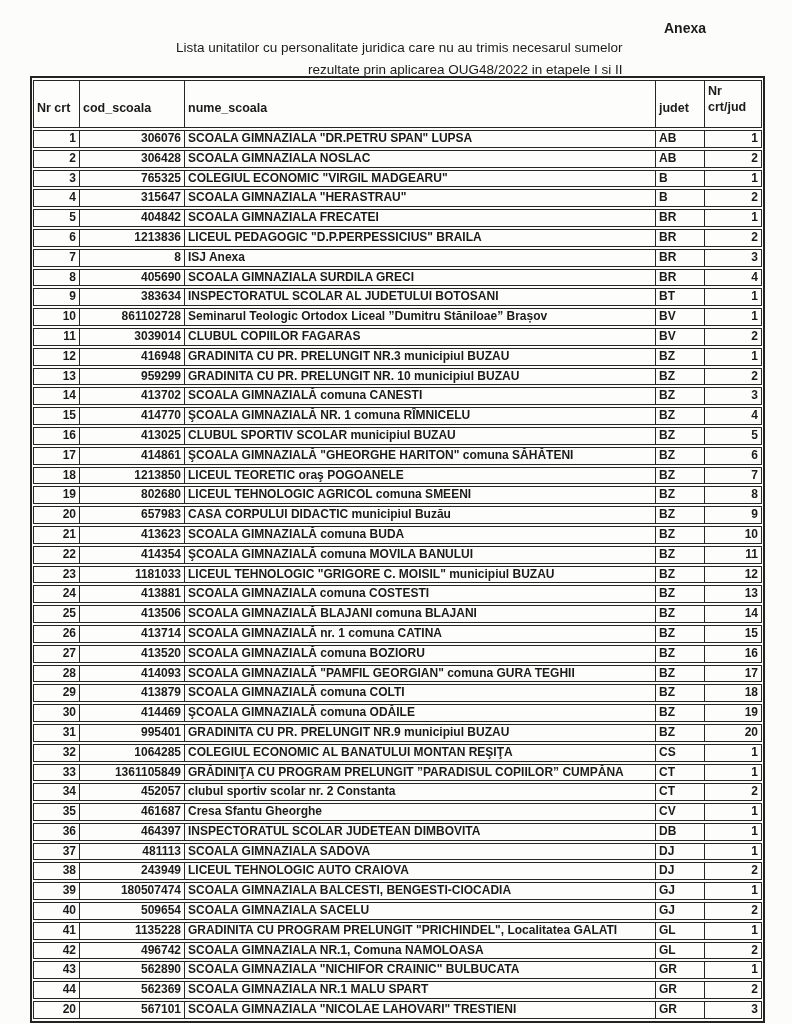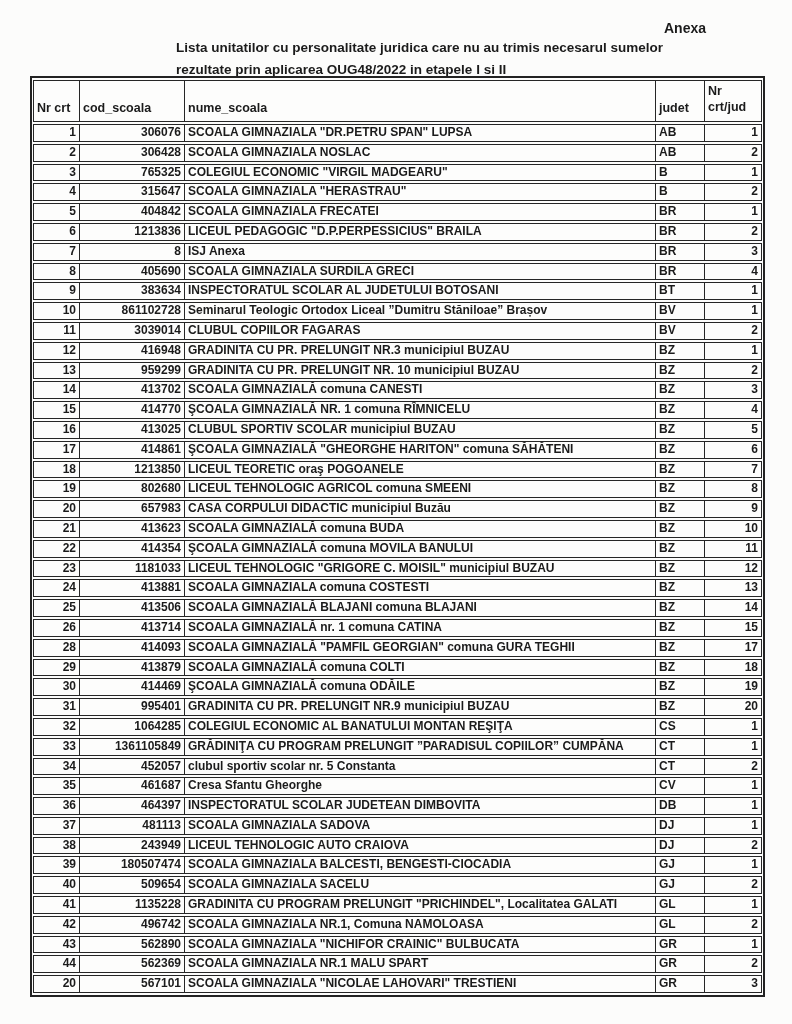--- a/index.html
+++ b/index.html
@@ -20,23 +20,24 @@
     left: 664px;
     top: 20px;
     font-size: 14px;
     font-weight: 700;
   }
   .title {
     position: absolute;
     left: 176px;
     top: 37px;
     font-size: 13.5px;
-    font-weight: 700;
+    font-weight: 400;
     line-height: 22px;
     white-space: nowrap;
+    text-align: right;
   }
   .table-outer {
     position: absolute;
     left: 30px;
     top: 76px;
     width: 735px;
     border: 2px solid #232323;
     padding: 0 1px;
     box-sizing: border-box;
     background: #fdfdfc;
@@ -60,21 +61,21 @@
     background: #fdfdfc;
   }
   .school-table td:last-child, .school-table th:last-child {
     border-right: 1px solid #262626;
   }
   .school-table thead th {
     height: 34px;
     vertical-align: bottom;
     text-align: left;
     font-size: 12.5px;
-    padding-bottom: 6px;
+    padding-bottom: 12px;
   }
   .school-table tbody td {
     height: 15.8px;
     vertical-align: middle;
   }
   .c-nr   { width: 39px;  text-align: right; }
   .c-cod  { width: 98px;  text-align: right; margin-left: 18px; }
   .c-name { text-align: left; }
   .c-jud  { width: 42px;  text-align: left; }
   .c-njud { width: 50px;  text-align: right; }
@@ -283,20 +284,27 @@
             <td class="c-njud">14</td>
           </tr>
           <tr>
             <td class="c-nr">26</td>
             <td class="c-cod">413714</td>
             <td class="c-name">SCOALA GIMNAZIALĂ nr. 1  comuna CATINA</td>
             <td class="c-jud">BZ</td>
             <td class="c-njud">15</td>
           </tr>
           <tr>
+            <td class="c-nr">27</td>
+            <td class="c-cod">413520</td>
+            <td class="c-name">SCOALA GIMNAZIALĂ comuna BOZIORU</td>
+            <td class="c-jud">BZ</td>
+            <td class="c-njud">16</td>
+          </tr>
+          <tr>
             <td class="c-nr">28</td>
             <td class="c-cod">414093</td>
             <td class="c-name">SCOALA GIMNAZIALĂ "PAMFIL GEORGIAN" comuna GURA TEGHII</td>
             <td class="c-jud">BZ</td>
             <td class="c-njud">17</td>
           </tr>
           <tr>
             <td class="c-nr">29</td>
             <td class="c-cod">413879</td>
             <td class="c-name">SCOALA GIMNAZIALĂ comuna COLTI</td>
@@ -327,21 +335,21 @@
           <tr>
             <td class="c-nr">33</td>
             <td class="c-cod">1361105849</td>
             <td class="c-name">GRĂDINIŢA CU PROGRAM PRELUNGIT ”PARADISUL COPIILOR” CUMPĂNA</td>
             <td class="c-jud">CT</td>
             <td class="c-njud">1</td>
           </tr>
           <tr>
             <td class="c-nr">34</td>
             <td class="c-cod">452057</td>
-            <td class="c-name">clubul sportiv scolar nr. 5 Constanta</td>
+            <td class="c-name">clubul sportiv scolar nr. 2 Constanta</td>
             <td class="c-jud">CT</td>
             <td class="c-njud">2</td>
           </tr>
           <tr>
             <td class="c-nr">35</td>
             <td class="c-cod">461687</td>
             <td class="c-name">Cresa Sfantu Gheorghe</td>
             <td class="c-jud">CV</td>
             <td class="c-njud">1</td>
           </tr>

